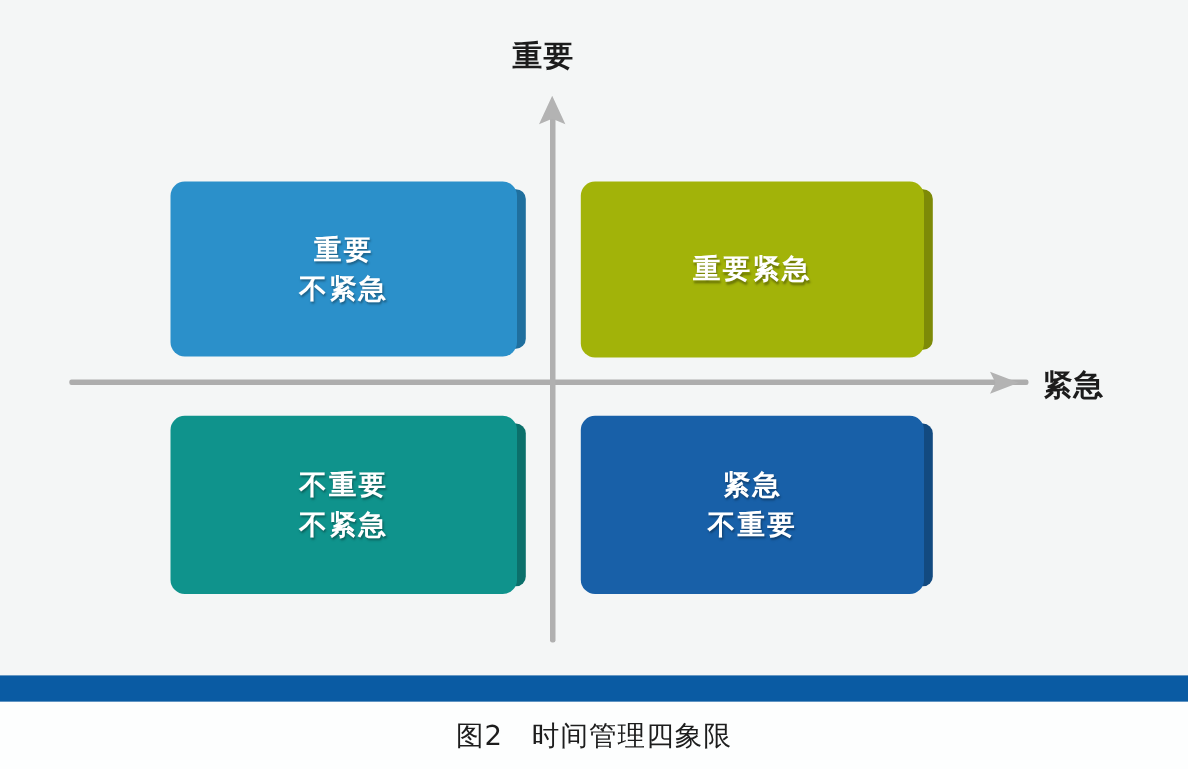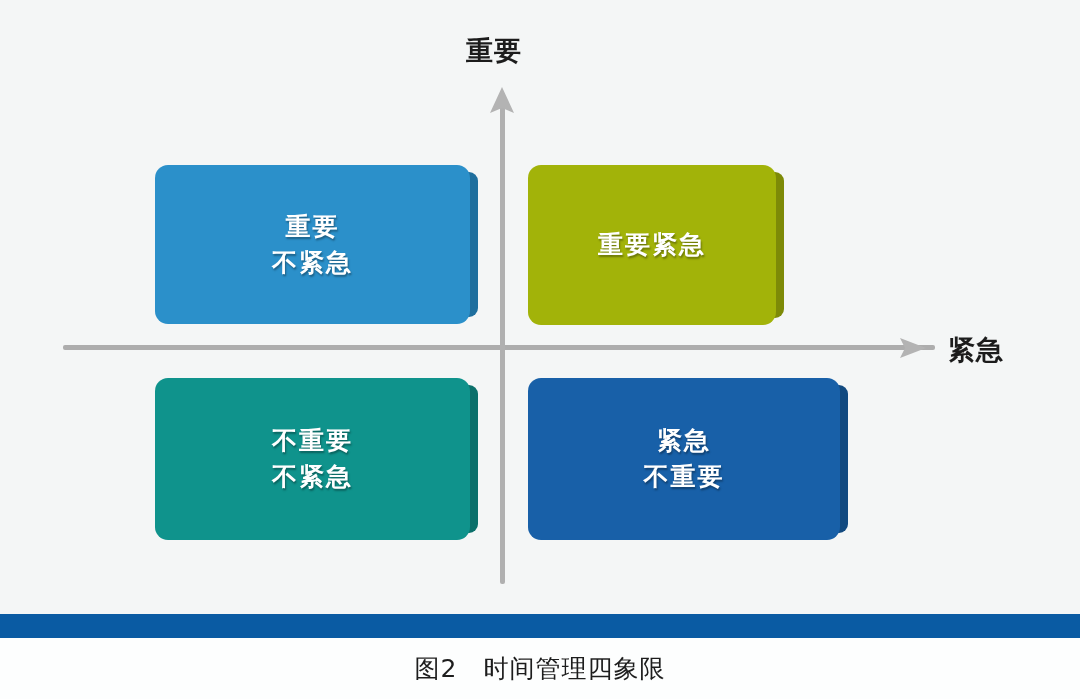--- a/index.html
+++ b/index.html
@@ -119,21 +119,21 @@
 
   #quadrant-important-not-urgent {
     left: 155px;
     top: 165px;
     width: 315px;
     height: 159px;
   }
   #quadrant-important-urgent {
     left: 528px;
     top: 165px;
-    width: 248px;
+    width: 312px;
     height: 160px;
   }
   #quadrant-not-important-not-urgent {
     left: 155px;
     top: 378px;
     width: 315px;
     height: 162px;
   }
   #quadrant-urgent-not-important {
     left: 528px;

